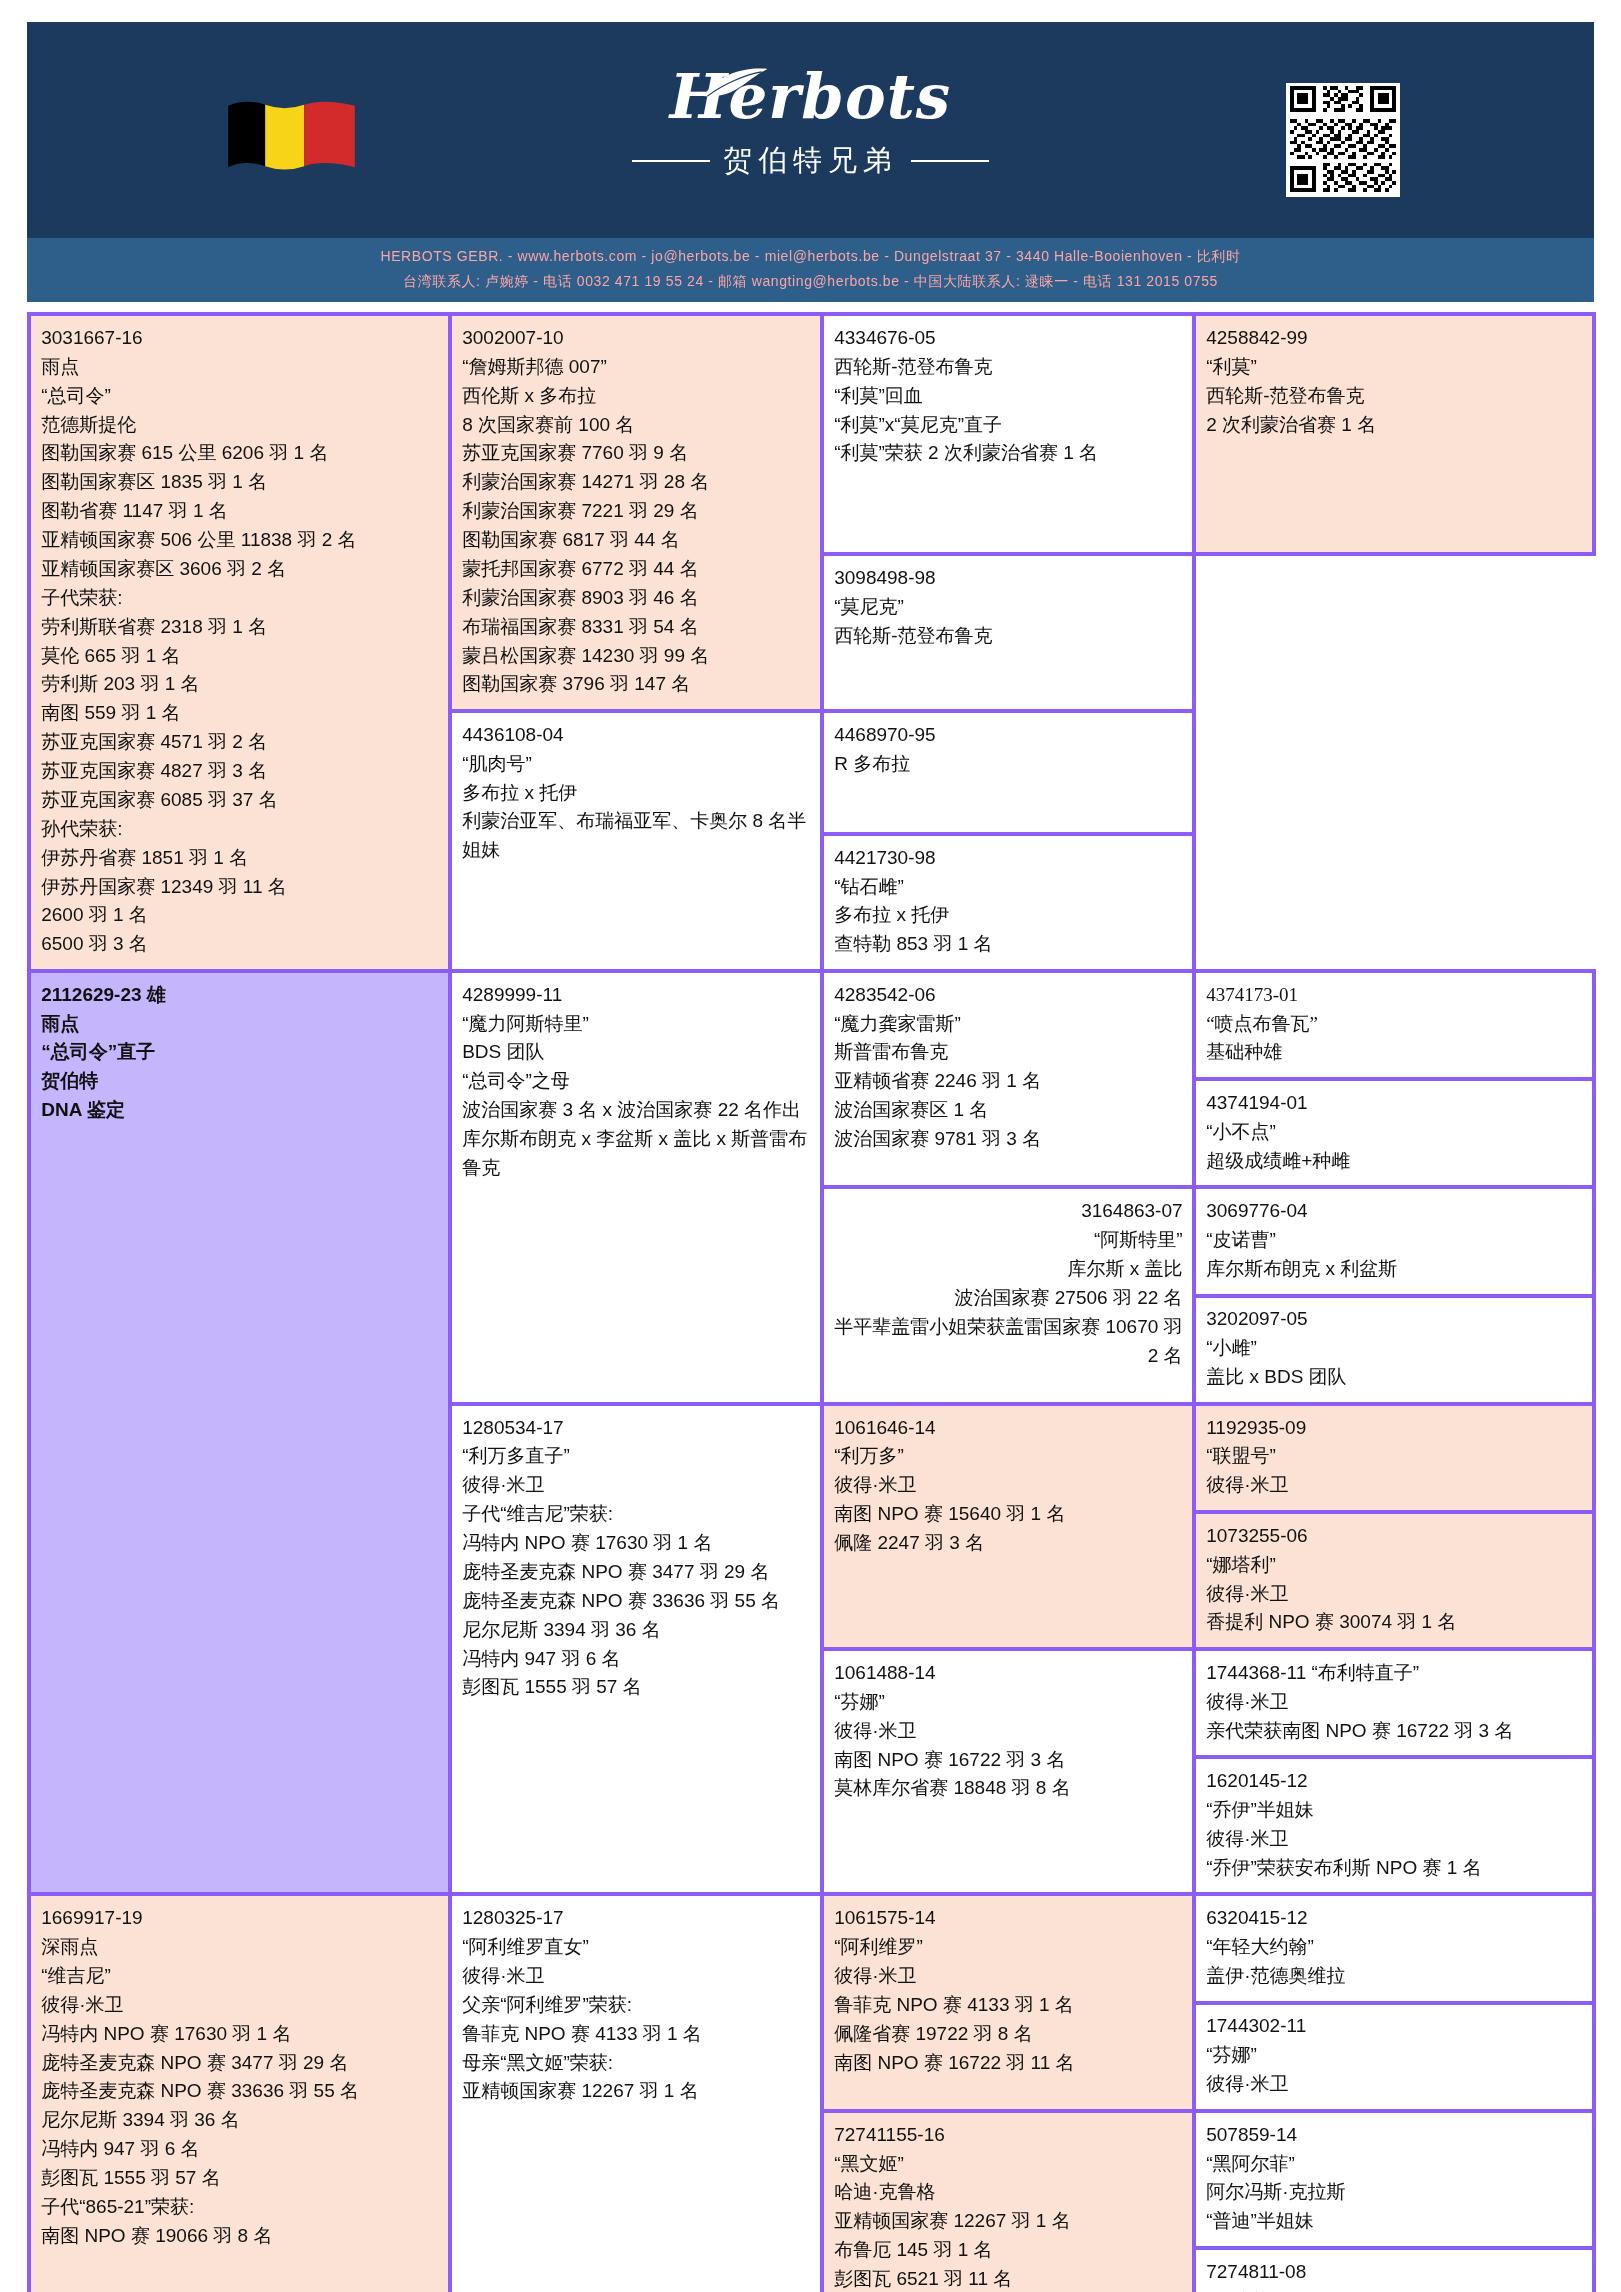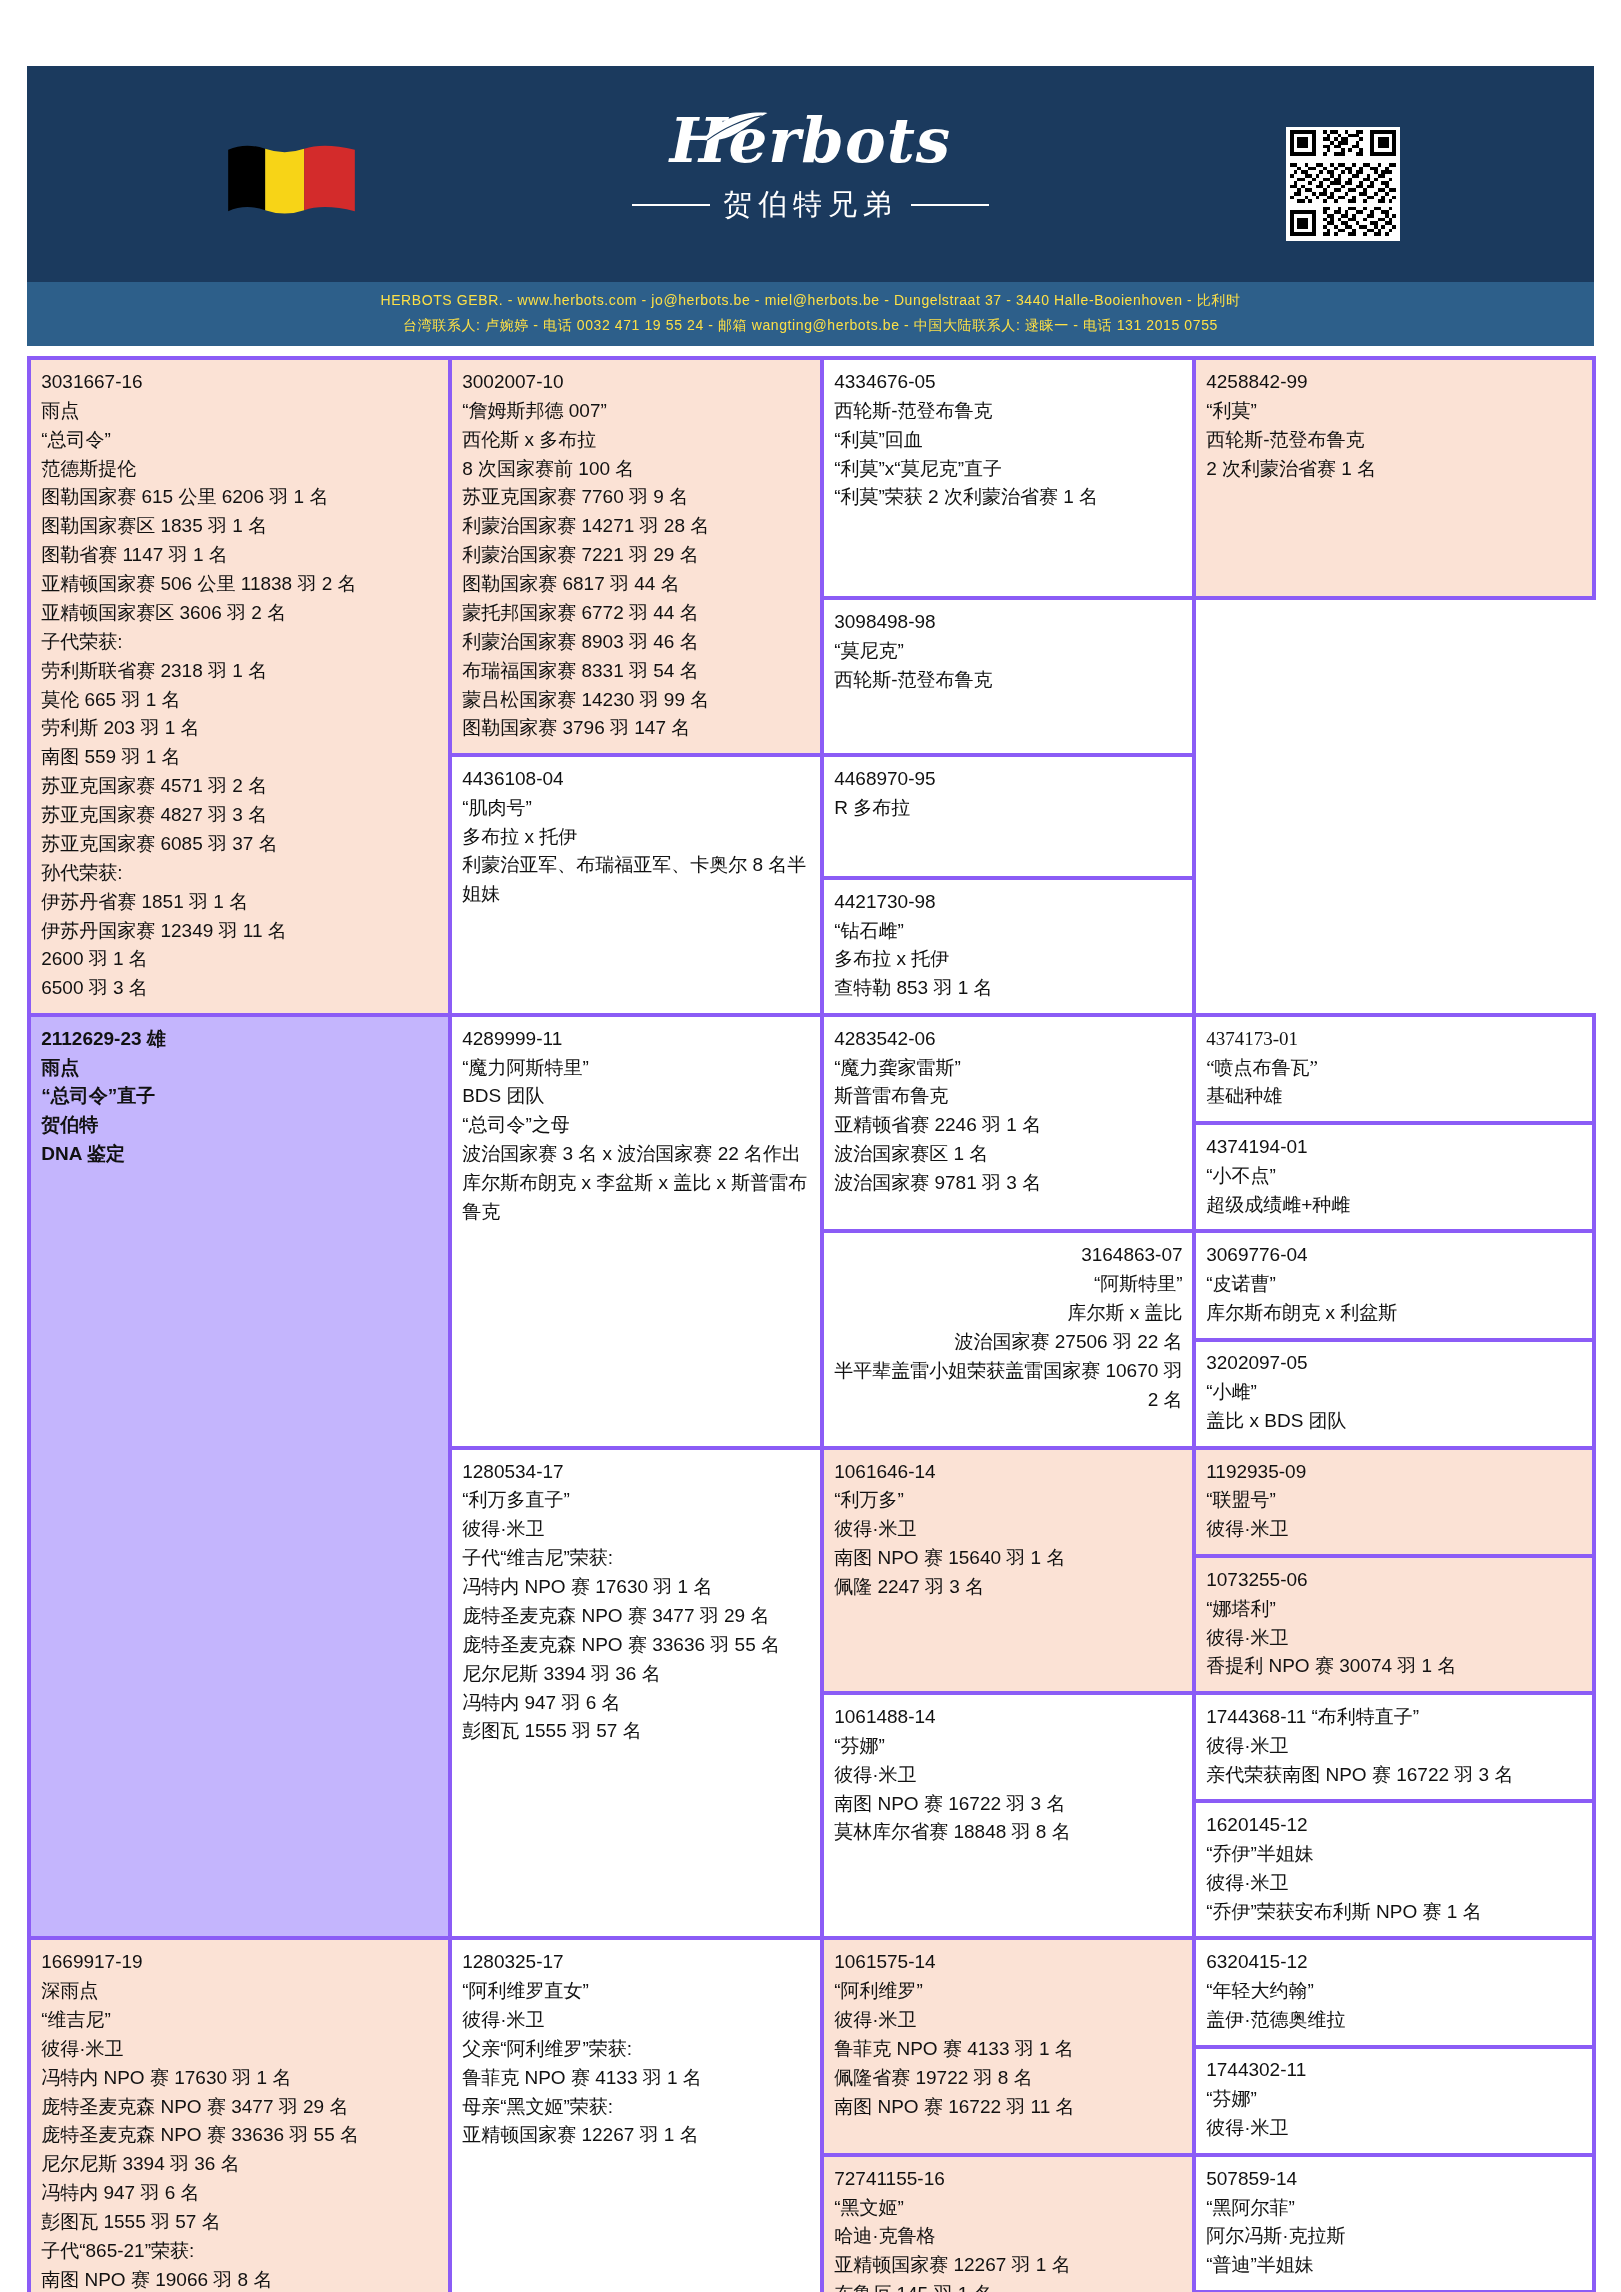--- a/index.html
+++ b/index.html
@@ -4,21 +4,21 @@
 <style>
   * { box-sizing: border-box; }
   html, body { margin:0; padding:0; }
   body {
     width: 1621px;
     height: 2293px;
     background: #ffffff;
     font-family: "Liberation Sans", sans-serif;
     color: #111;
   }
-  .page { width: 1621px; height: 2063px; position: relative; padding: 21.6px 27.4px 0 27.4px; margin-top: 44px; }
+  .page { width: 1621px; height: 2063px; position: relative; padding: 21.6px 27.4px 0 27.4px; }
 
   
   .header {
     background: #1b3a5e;
     height: 216px;
     position: relative;
     display: flex;
     align-items: center;
     justify-content: center;
   }
@@ -47,21 +47,21 @@
     position: absolute; left: 50%; transform: translateX(-110px); top: 45px;
   }
   .qr {
     position: absolute; right: 194px; top: 61px;
     width: 114px; height: 114px; background: #fff; padding: 3.9px;
   }
   .qr svg { display:block; }
 
   .contactbar {
     background: #2d5f8a;
-    color: #fde047;
+    color: #fca5a5;
     font-size: 14px;
     text-align: center;
     padding: 6.9px 0 8.8px 0;
     line-height: 1.75;
     letter-spacing: 0.6px;
   }
 
   
   table.grid {
     border-collapse: collapse;

